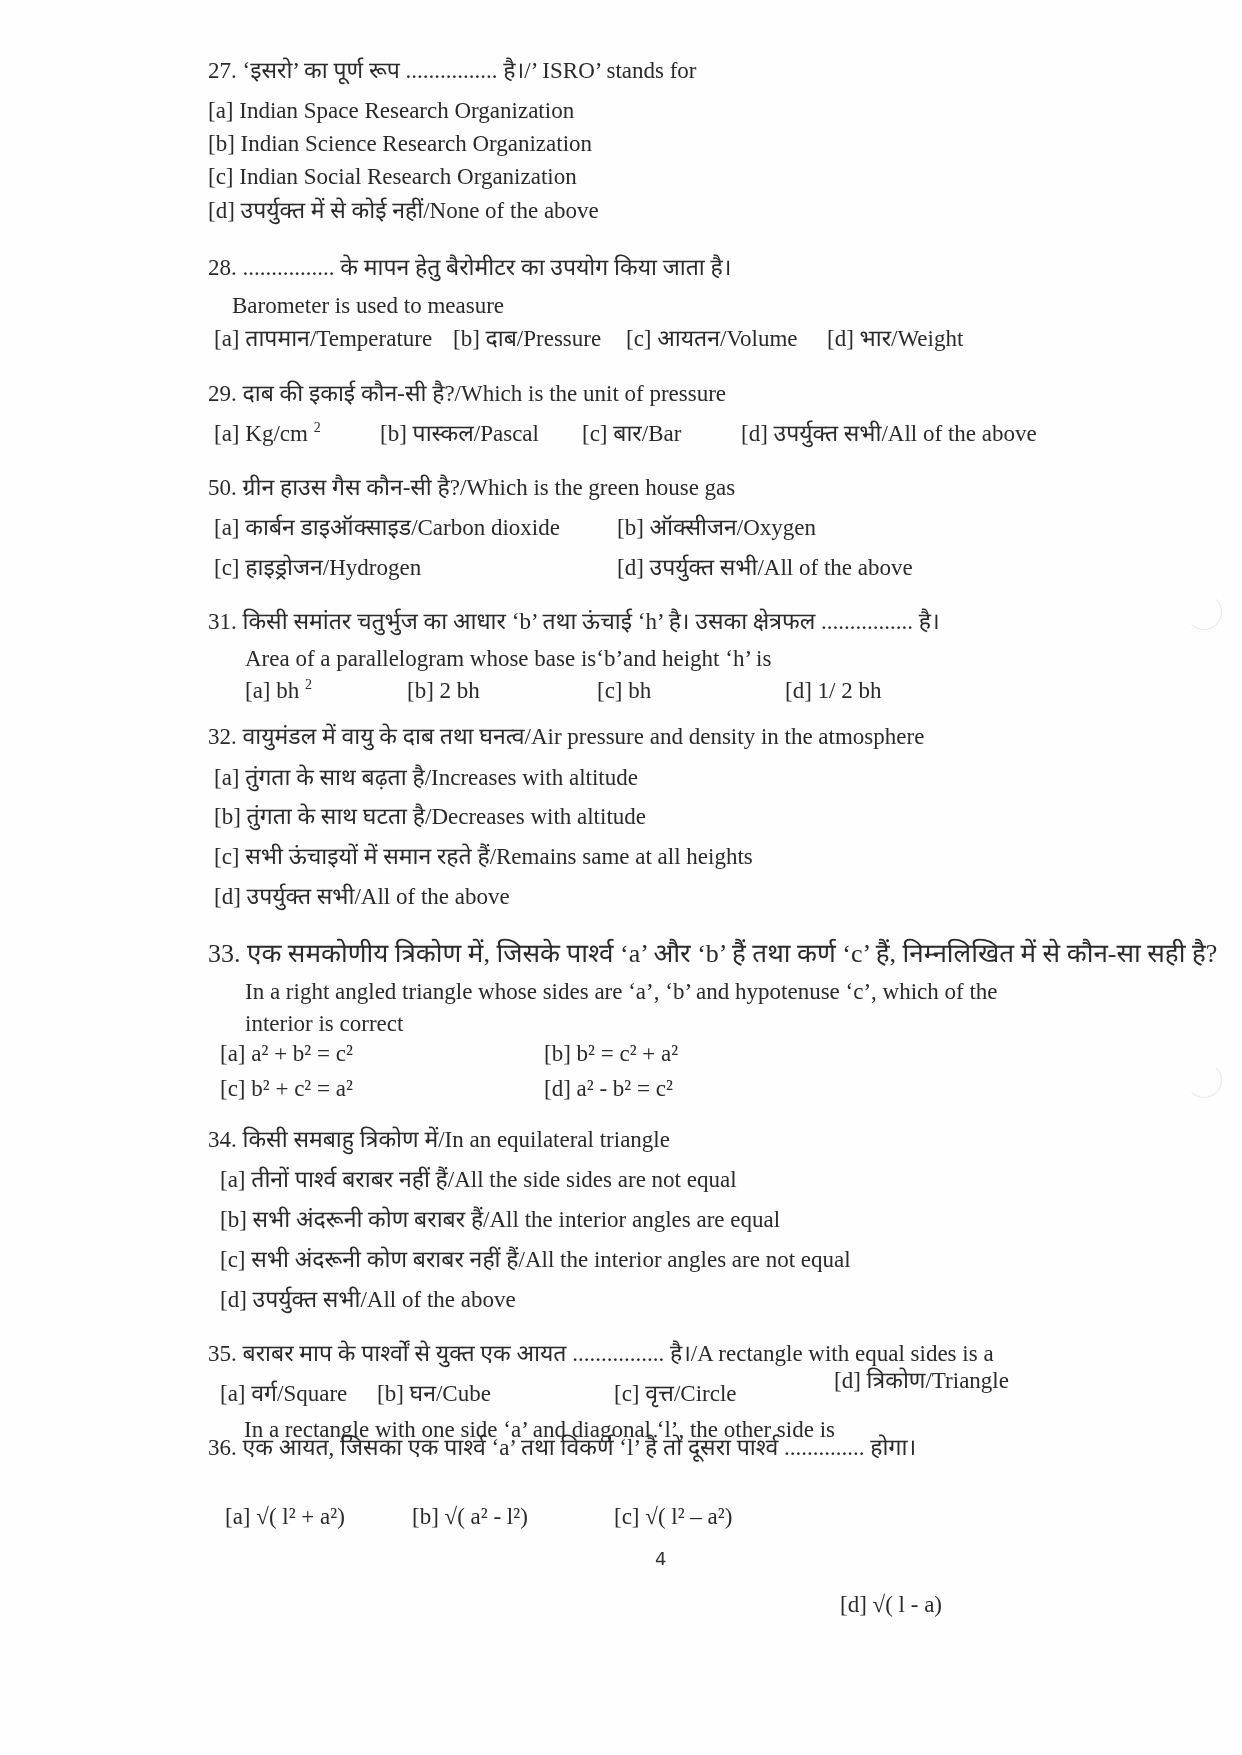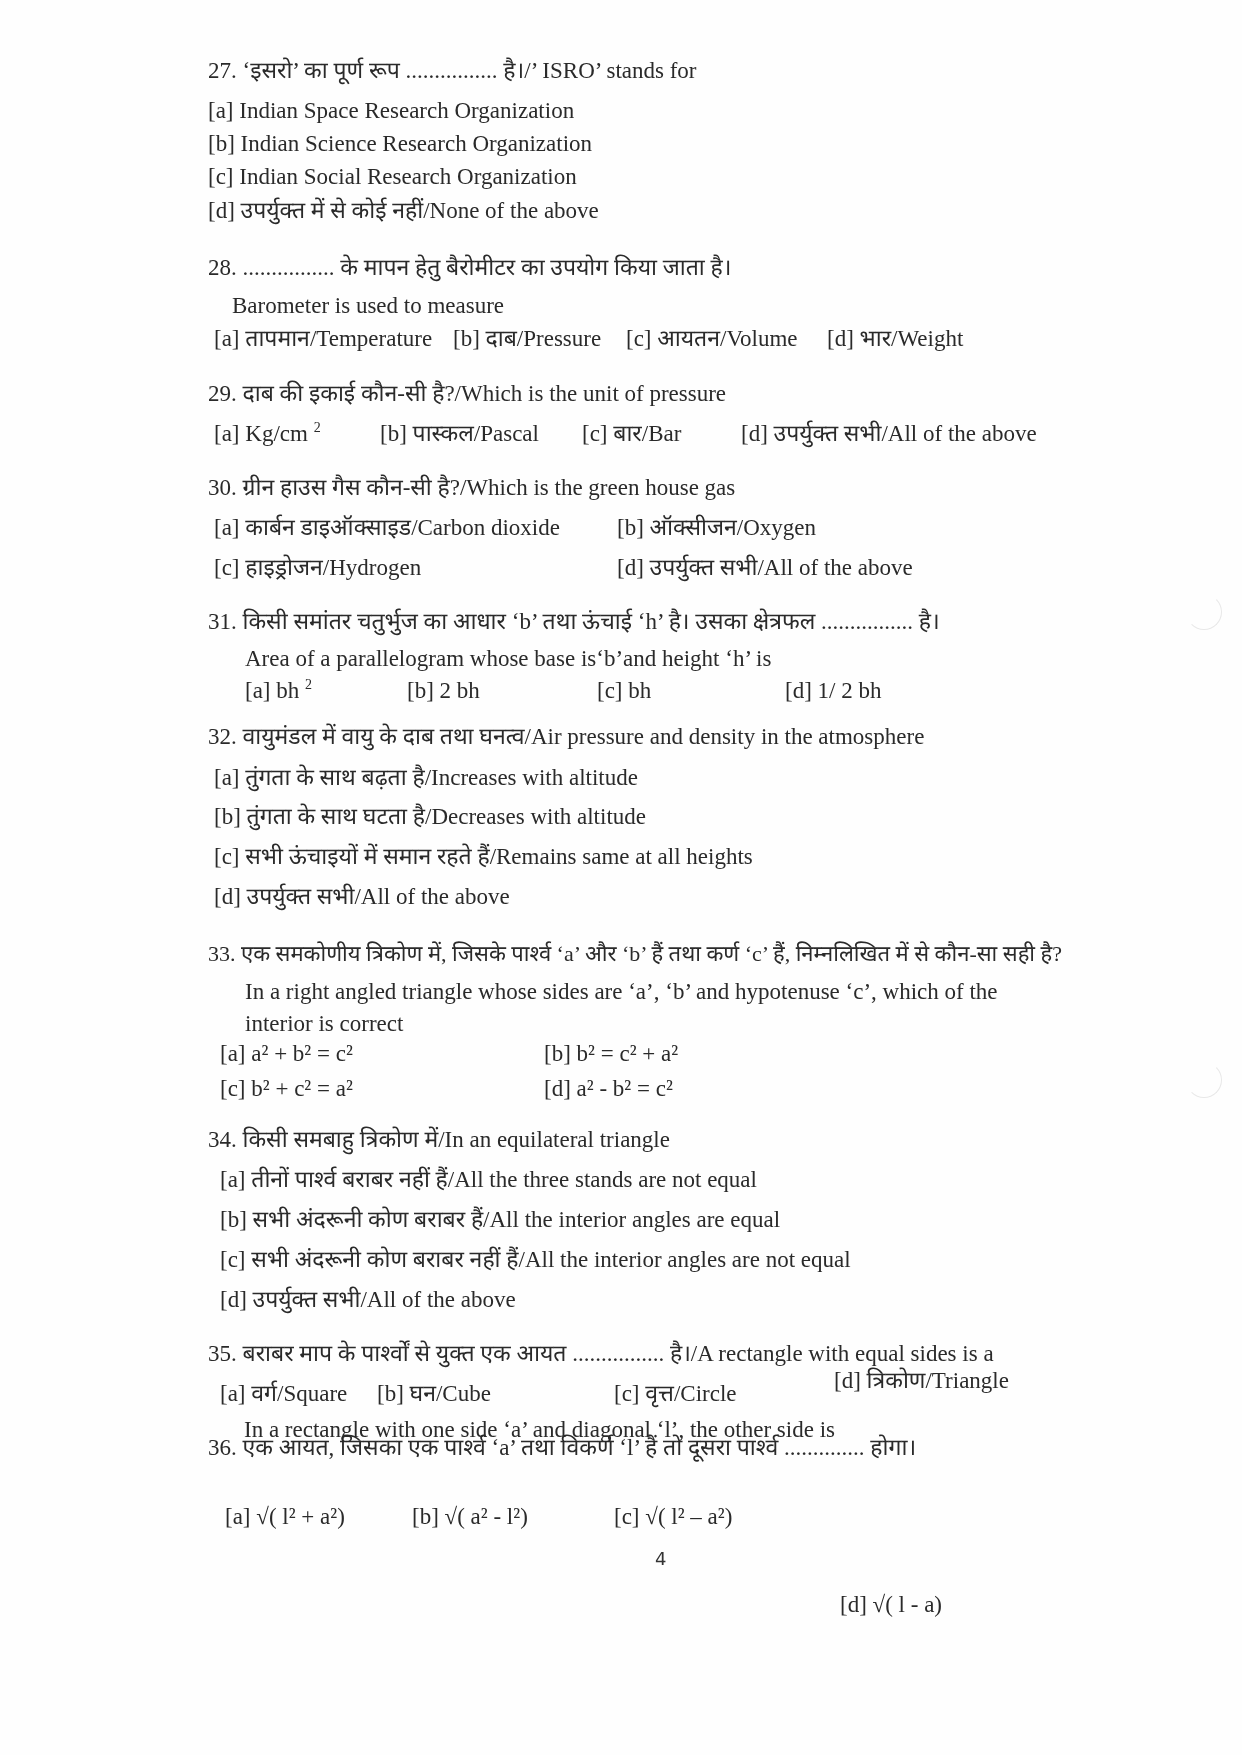--- a/index.html
+++ b/index.html
@@ -28,49 +28,49 @@
 <div class="opt" style="left:453px;top:325px">[b]  दाब/Pressure</div>
 <div class="opt" style="left:626px;top:325px">[c] आयतन/Volume</div>
 <div class="opt" style="left:827px;top:325px">[d] भार/Weight</div>
 
 <div class="line" style="left:208px;top:380px">29. दाब की इकाई कौन-सी है?/Which is the unit of pressure</div>
 <div class="opt" style="left:214px;top:420px"><span>[a] Kg/cm</span> <sup>2</sup></div>
 <div class="opt" style="left:380px;top:420px">[b] पास्कल/Pascal</div>
 <div class="opt" style="left:582px;top:420px">[c] बार/Bar</div>
 <div class="opt" style="left:741px;top:420px">[d] उपर्युक्त सभी/All of the above</div>
 
-<div class="line" style="left:208px;top:474px">30. ग्रीन हाउस गैस कौन-सी है?/Which is the green house gas</div>
+<div class="line" style="left:208px;top:474px">50. ग्रीन हाउस गैस कौन-सी है?/Which is the green house gas</div>
 <div class="opt" style="left:214px;top:514px">[a] कार्बन डाइऑक्साइड/Carbon dioxide</div>
 <div class="opt" style="left:617px;top:514px">[b] ऑक्सीजन/Oxygen</div>
 <div class="opt" style="left:214px;top:554px">[c] हाइड्रोजन/Hydrogen</div>
 <div class="opt" style="left:617px;top:554px">[d] उपर्युक्त सभी/All of the above</div>
 
 <div class="line" style="left:208px;top:608px">31. किसी समांतर चतुर्भुज का आधार ‘b’ तथा ऊंचाई ‘h’ है। उसका क्षेत्रफल ................ है।</div>
 <div class="line" style="left:245px;top:645px">Area of a parallelogram whose base is‘b’and height ‘h’ is</div>
 <div class="opt" style="left:245px;top:677px"><span>[a] bh</span> <sup>2</sup></div>
 <div class="opt" style="left:407px;top:677px">[b]  2 bh</div>
 <div class="opt" style="left:597px;top:677px">[c]  bh</div>
 <div class="opt" style="left:785px;top:677px">[d] 1/ 2 bh</div>
 
 <div class="line" style="left:208px;top:723px">32. वायुमंडल में वायु के दाब तथा घनत्व/Air pressure and density in the atmosphere</div>
 <div class="opt" style="left:214px;top:764px">[a] तुंगता के साथ बढ़ता है/Increases with altitude</div>
 <div class="opt" style="left:214px;top:803px">[b] तुंगता के साथ घटता है/Decreases with altitude</div>
 <div class="opt" style="left:214px;top:843px">[c] सभी ऊंचाइयों में समान रहते हैं/Remains same at all heights</div>
 <div class="opt" style="left:214px;top:883px">[d] उपर्युक्त सभी/All of the above</div>
 
-<div class="line" style="left:208px;top:940px;font-size:22px">33. एक समकोणीय त्रिकोण में, जिसके पार्श्व ‘a’ और ‘b’ हैं तथा कर्ण ‘c’ हैं, निम्नलिखित में से कौन-सा सही है?</div>
+<div class="line" style="left:208px;top:940px;font-size:26px">33. एक समकोणीय त्रिकोण में, जिसके पार्श्व ‘a’ और ‘b’ हैं तथा कर्ण ‘c’ हैं, निम्नलिखित में से कौन-सा सही है?</div>
 <div class="line" style="left:245px;top:978px">In a right angled triangle whose sides are ‘a’, ‘b’ and hypotenuse ‘c’, which of the</div>
 <div class="line" style="left:245px;top:1010px">interior is correct</div>
 <div class="opt" style="left:220px;top:1040px">[a]  a² + b²  =  c²</div>
 <div class="opt" style="left:544px;top:1040px">[b]  b² = c² + a²</div>
 <div class="opt" style="left:220px;top:1075px">[c]  b² + c²  =  a²</div>
 <div class="opt" style="left:544px;top:1075px">[d] a² -  b²  =  c²</div>
 
 <div class="line" style="left:208px;top:1126px">34. किसी समबाहु त्रिकोण में/In an equilateral triangle</div>
-<div class="opt" style="left:220px;top:1166px">[a] तीनों पार्श्व बराबर नहीं हैं/All the three stands are not equal</div>
+<div class="opt" style="left:220px;top:1166px">[a] तीनों पार्श्व बराबर नहीं हैं/All the side sides are not equal</div>
 <div class="opt" style="left:220px;top:1206px">[b] सभी अंदरूनी कोण बराबर हैं/All the interior angles are equal</div>
 <div class="opt" style="left:220px;top:1246px">[c] सभी अंदरूनी कोण बराबर नहीं हैं/All the interior angles are not equal</div>
 <div class="opt" style="left:220px;top:1286px">[d] उपर्युक्त सभी/All of the above</div>
 
 <div class="line" style="left:208px;top:1340px">35. बराबर माप के पार्श्वों से युक्त एक आयत ................ है।/A rectangle with equal sides is a</div>
 <div class="opt" style="left:220px;top:1380px">[a] वर्ग/Square</div>
 <div class="opt" style="left:377px;top:1380px">[b]  घन/Cube</div>
 <div class="opt" style="left:614px;top:1380px">[c] वृत्त/Circle</div>
 <div class="opt" style="left:834px;top:1367px">[d] त्रिकोण/Triangle</div>
 

